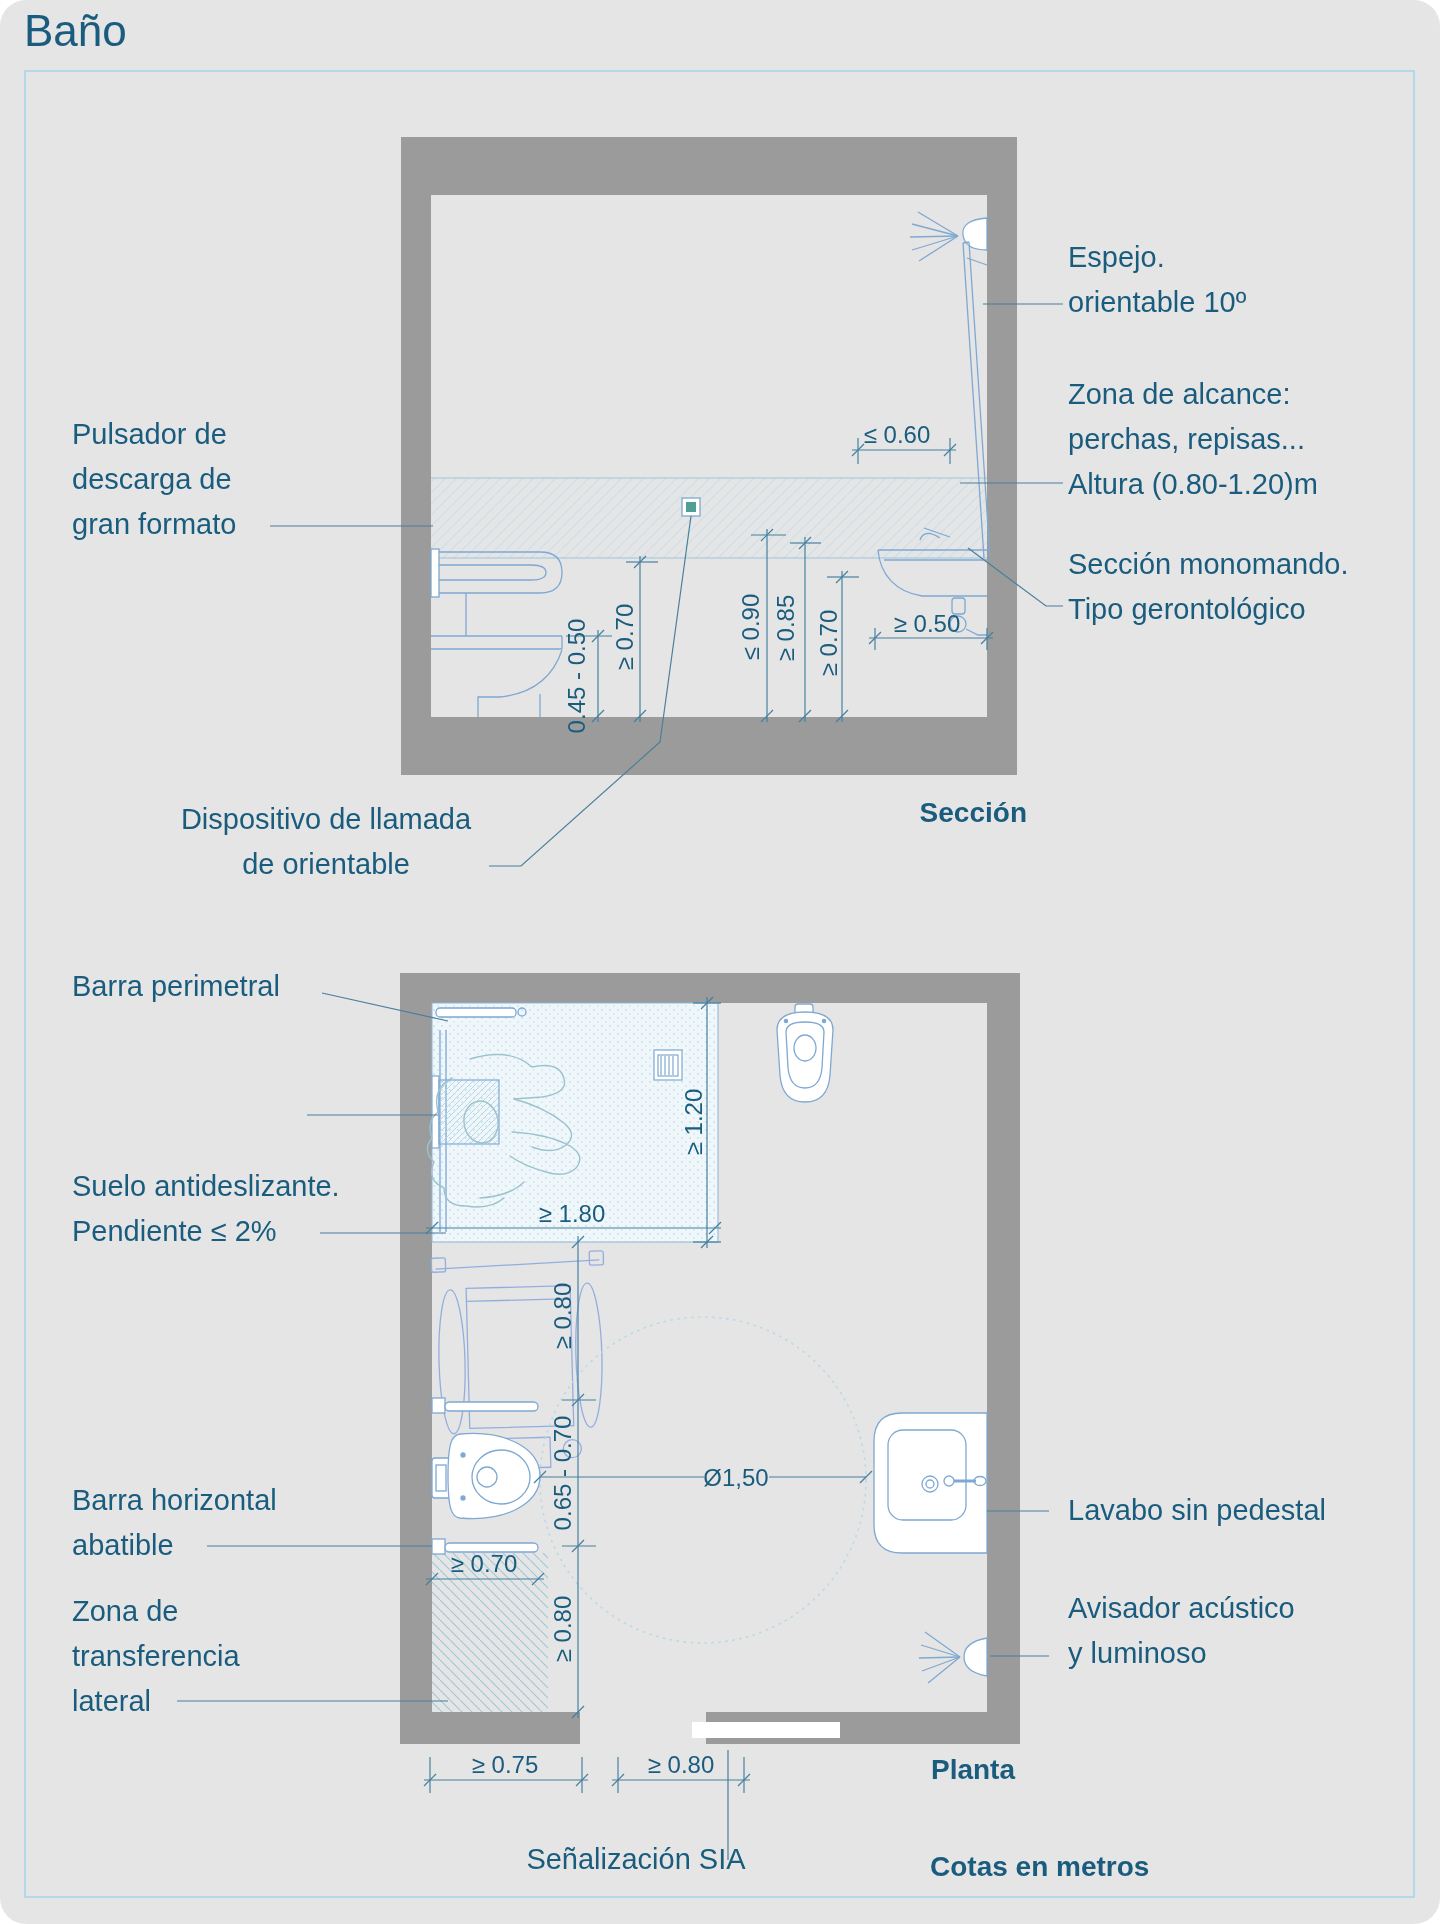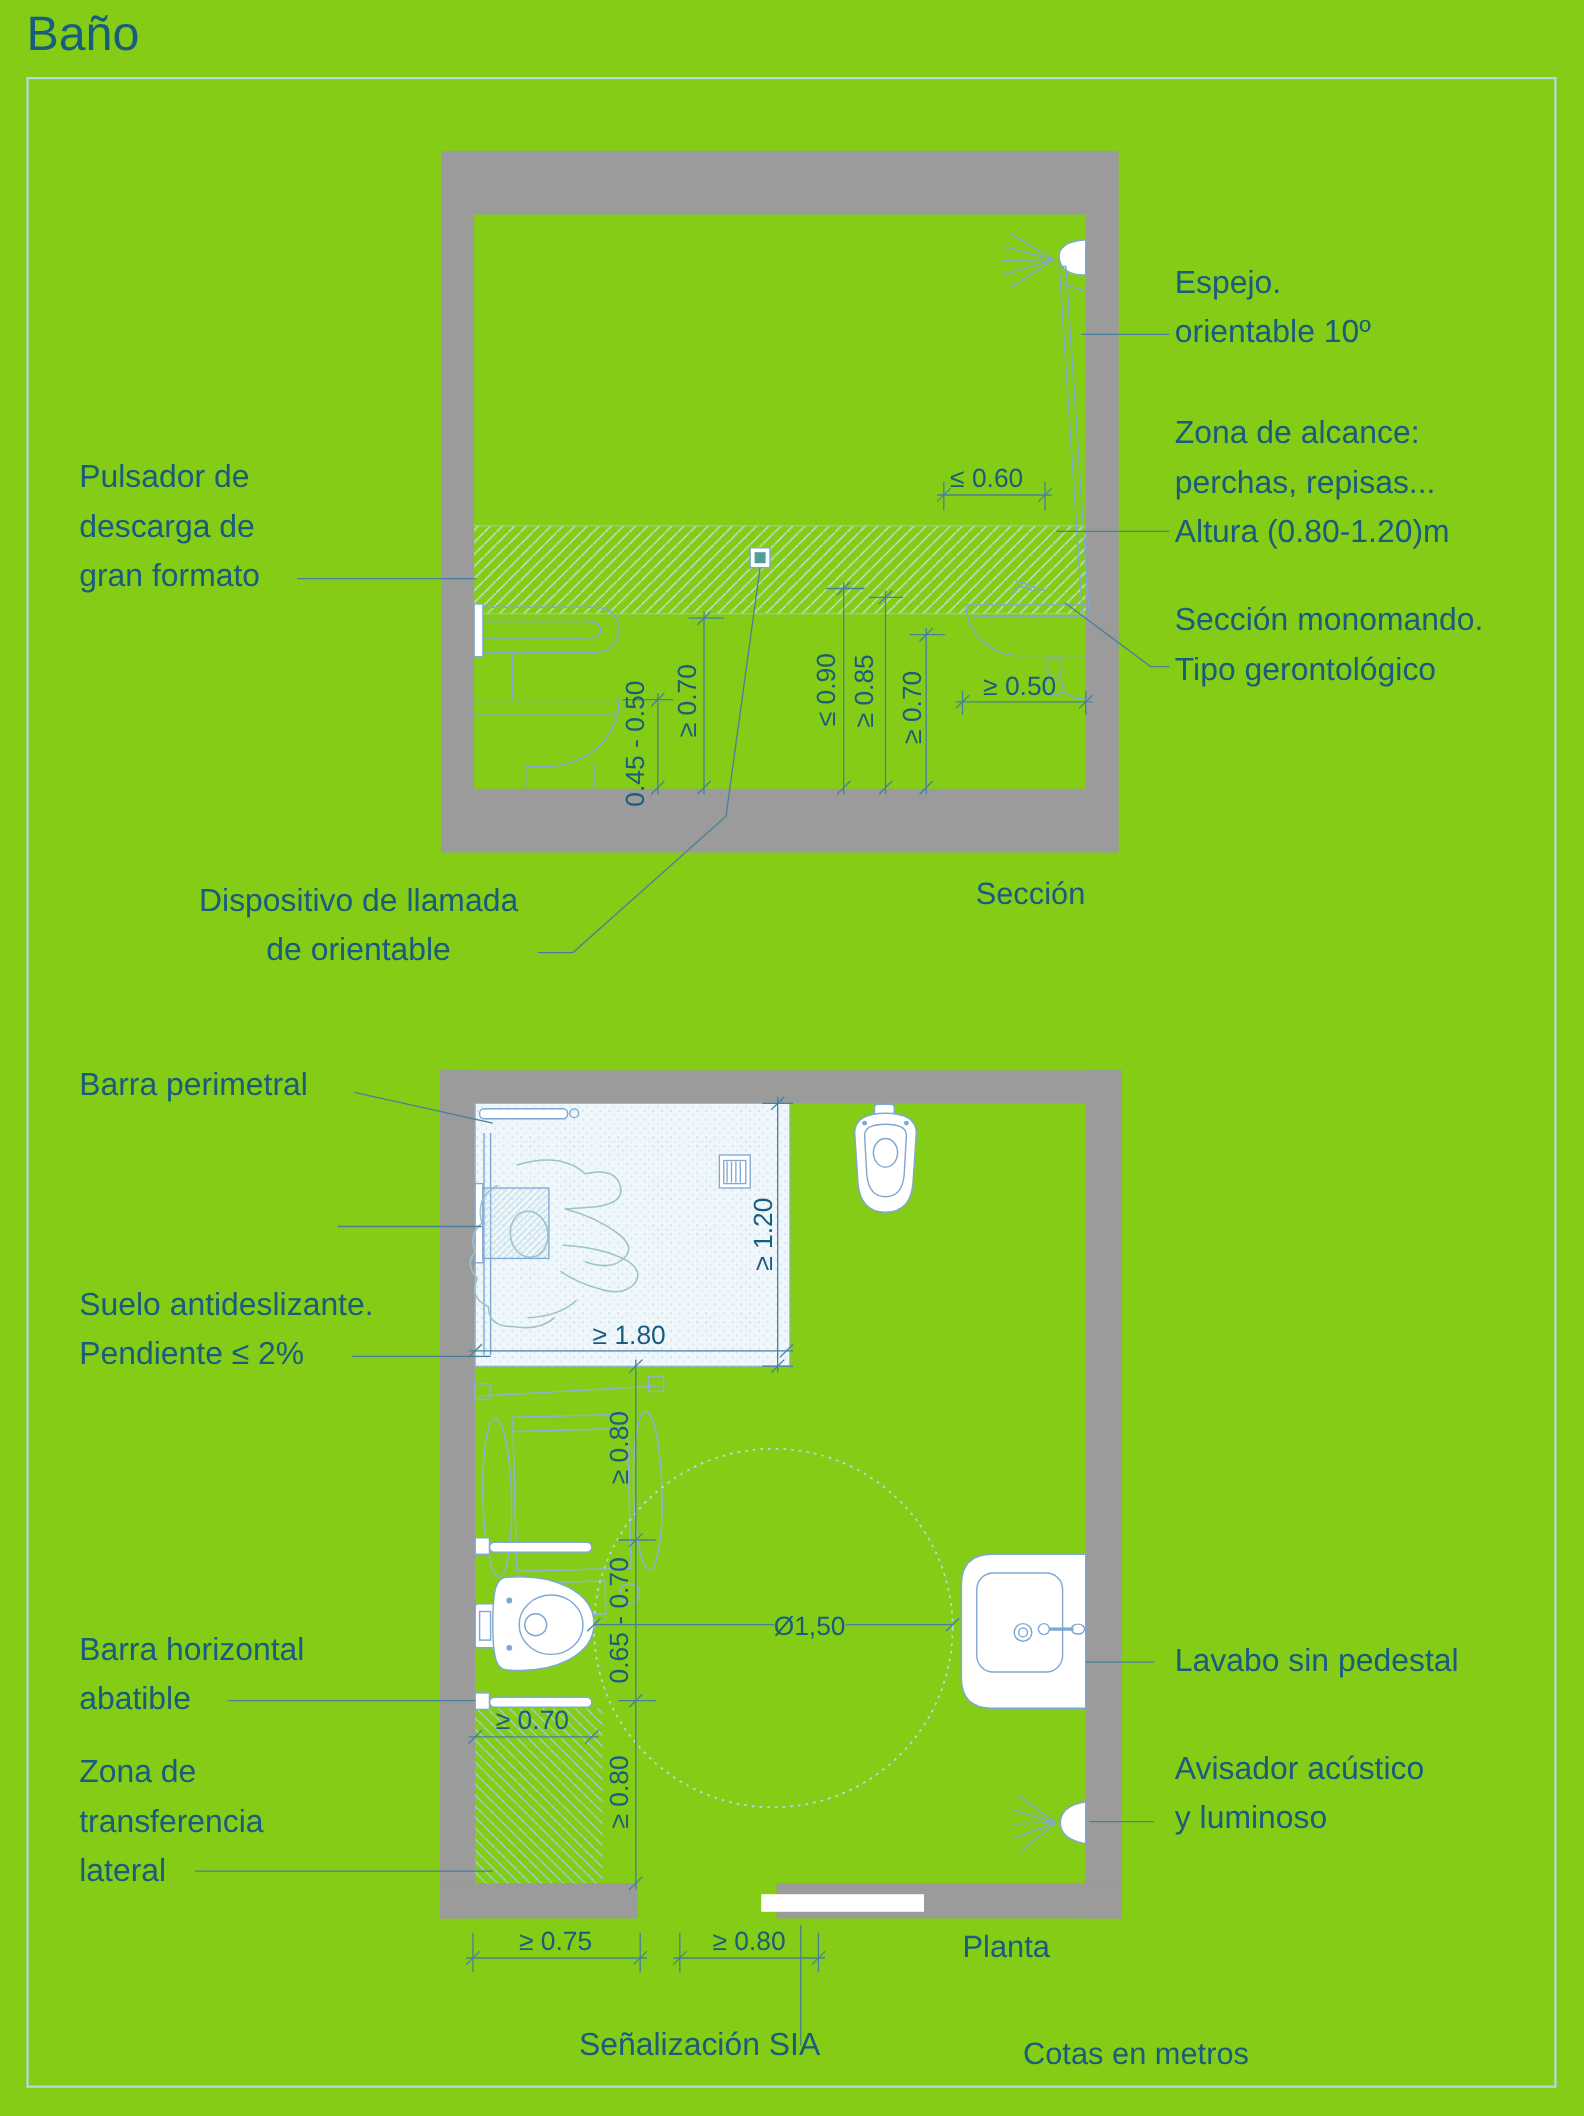--- a/index.html
+++ b/index.html
@@ -1,35 +1,36 @@
 <!DOCTYPE html>
 <html lang="es"><head>
 <meta charset="utf-8">
 <title>Baño</title>
 <style>
   html,body{margin:0;padding:0;background:#fff;}
   .sheet{
-    position:relative;width:1440px;height:1924px;background:#84cc16;overflow:hidden;
+    position:relative;width:1440px;height:1924px;background:#e5e5e5;overflow:hidden;
     font-family:"Liberation Sans", sans-serif;
+    border-radius:26px;
   }
   .page-title{
     position:absolute;left:24px;top:6px;font-size:44px;font-weight:400;color:#1a5c7e;
   }
   .frame{
     position:absolute;left:24px;top:70px;width:1391px;height:1828px;
     border:2px solid #b5d8e8;box-sizing:border-box;
   }
   .overlay{position:absolute;left:0;top:0;}
   .lbl{
     position:absolute;font-size:29px;line-height:45px;color:#1a5c7e;white-space:nowrap;
   }
   .lbl.r{text-align:center;}
   .lbl.c{text-align:center;white-space:normal;}
   .cap{
-    position:absolute;font-size:28px;color:#1a5c7e;white-space:nowrap;
+    position:absolute;font-size:28px;color:#1a5c7e;text-align:right;white-space:nowrap;font-weight:bold;
   }
   svg text{
     font-family:"Liberation Sans", sans-serif;
     font-size:24px;fill:#1a5c7e;
   }
 </style>
 </head>
 <body>
 
 <div class="sheet">

